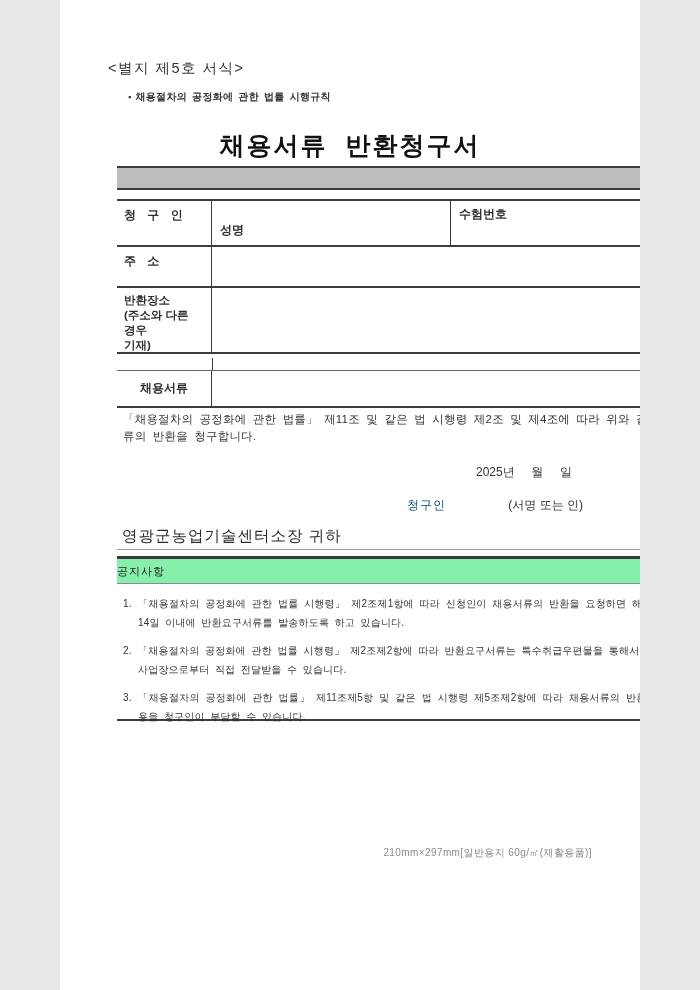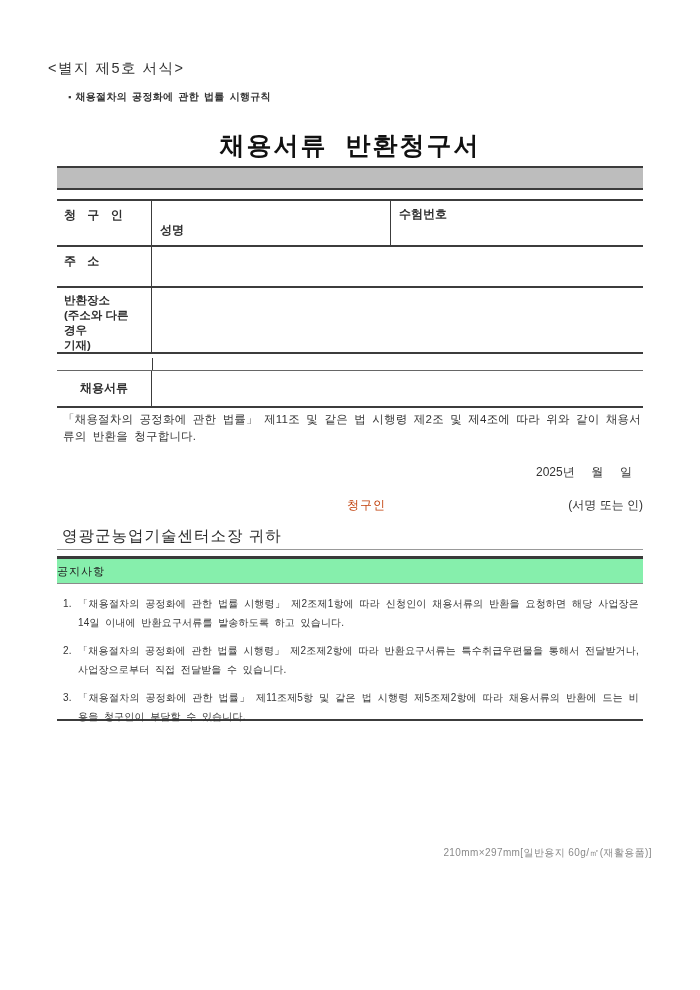--- a/index.html
+++ b/index.html
@@ -1,17 +1,17 @@
 <!DOCTYPE html>
 <html><head>
 <meta charset="utf-8">
 <style>
   html,body { margin:0; padding:0; background:#e8e8e8; }
   .page {
-    position:relative; width:700px; height:990px; background:#ffffff;
+    position:relative; width:580px; height:990px; background:#ffffff;
     margin:0 auto; overflow:hidden;
     font-family:"Liberation Sans", sans-serif; color:#2f2f2f;
   }
   
   .form-ref { position:absolute; left:48px; top:59px; font-size:14.5px; letter-spacing:1.5px; color:#333; }
   .law-note { position:absolute; left:68px; top:90px; font-size:10px; font-weight:bold; color:#333; letter-spacing:0.3px; word-spacing:2px; }
   .law-note .bullet { font-size:9px; margin-right:4px; }
   .doc-title { position:absolute; left:0; right:0; top:129px; text-align:center; font-size:25px; font-weight:bold; letter-spacing:2px; color:#111; white-space:pre; }
 
   
@@ -40,21 +40,21 @@
   .mini-label { width:95px; border-right:1px solid #3c3c3c; display:flex; align-items:center; justify-content:center;
     font-size:12px; font-weight:bold; box-sizing:border-box; }
   .mini-value { flex:1; padding:5px 0 0 8px; font-size:12px; }
 
   
   .declaration { position:absolute; left:63px; top:411px; width:578px; font-size:11.5px; line-height:17px;
     text-align:justify; letter-spacing:0.2px; word-spacing:3px; color:#333; }
 
   
   .date-line { position:absolute; top:464px; right:68px; font-size:12px; white-space:pre; color:#333; }
-  .sig-claimant { position:absolute; left:347px; top:497px; font-size:12px; letter-spacing:1px; color:#c2410c; }
+  .sig-claimant { position:absolute; left:347px; top:497px; font-size:12px; letter-spacing:1px; color:#0c4a6e; }
   .sig-note { position:absolute; top:497px; right:57px; font-size:12px; white-space:pre; color:#333; }
 
   
   .recipient { position:absolute; left:62px; top:526px; font-size:15.5px; letter-spacing:1px; color:#2b2b2b; white-space:pre; }
 
   .thin-rule { position:absolute; left:57px; top:549px; width:586px; border-top:1px solid #999; }
 
   
   .notice-box { position:absolute; left:57px; top:556px; width:586px; }
   .notice-header { border-top:3px solid #3a3a3a; border-bottom:1px solid #8a8a8a; background:#86efac;

